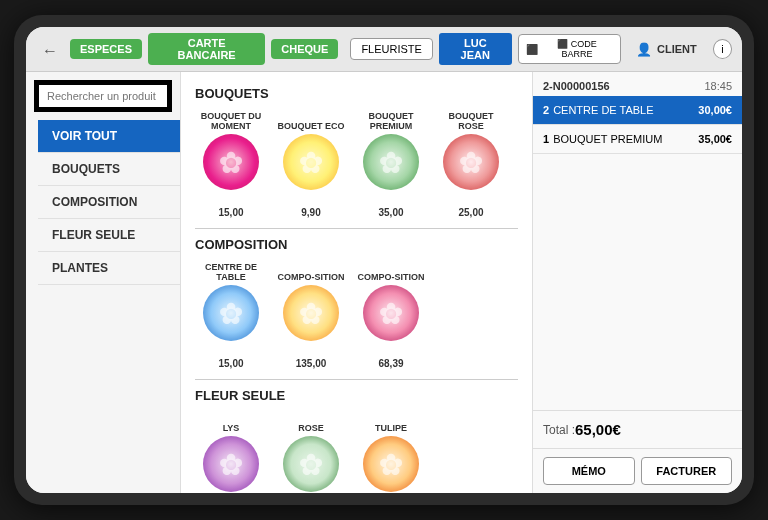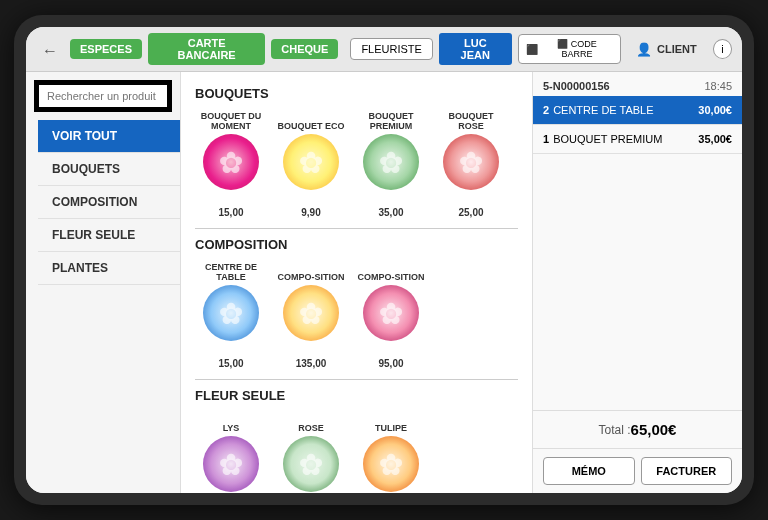--- a/index.html
+++ b/index.html
@@ -249,21 +249,21 @@
     .order-item.selected {
       background: #1565c0;
       color: white;
     }
     .order-item-qty { font-weight: bold; margin-right: 4px; }
     .order-item-name { flex: 1; }
     .order-item-price { font-weight: bold; }
     .order-total {
       padding: 10px;
       display: flex;
-      justify-content: center;
+      justify-content: flex-start;
       align-items: center;
       border-top: 1px solid #ddd;
       font-size: 12px;
     }
     .total-label { color: #555; }
     .total-amount { font-weight: bold; font-size: 15px; }
     .order-actions {
       display: flex;
       gap: 6px;
       padding: 8px 10px;
@@ -382,21 +382,21 @@
             <div class="product-price">15,00</div>
           </div>
           <div class="product-item">
             <div class="product-label">COMPO-SITION</div>
             <div class="flower-circle f6"></div>
             <div class="product-price">135,00</div>
           </div>
           <div class="product-item">
             <div class="product-label">COMPO-SITION</div>
             <div class="flower-circle f7"></div>
-            <div class="product-price">95,00</div>
+            <div class="product-price">68,39</div>
           </div>
         </div>
 
         <hr class="section-divider">
 
         <div class="section-title">FLEUR SEULE</div>
         <div class="product-grid">
           <div class="product-item">
             <div class="product-label">LYS</div>
             <div class="flower-circle f8"></div>
@@ -413,21 +413,21 @@
             <div class="product-price">3,00</div>
           </div>
         </div>
 
         <hr class="section-divider">
 
       </div>
 
       <div class="right-panel">
         <div class="order-header">
-          <span class="order-ref">5-N00000156</span>
+          <span class="order-ref">2-N00000156</span>
           <span class="order-time">18:45</span>
         </div>
         <div class="order-items">
           <div class="order-item selected">
             <span class="order-item-qty">2</span>
             <span class="order-item-name">CENTRE DE TABLE</span>
             <span class="order-item-price">30,00€</span>
           </div>
           <div class="order-item">
             <span class="order-item-qty">1</span>

